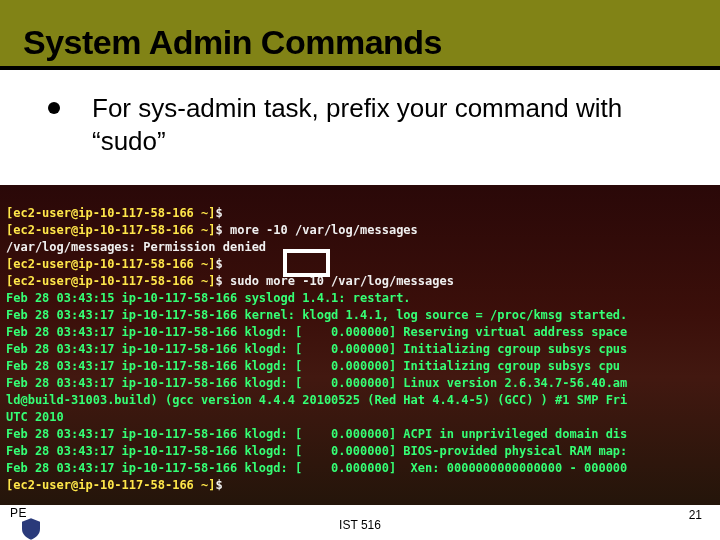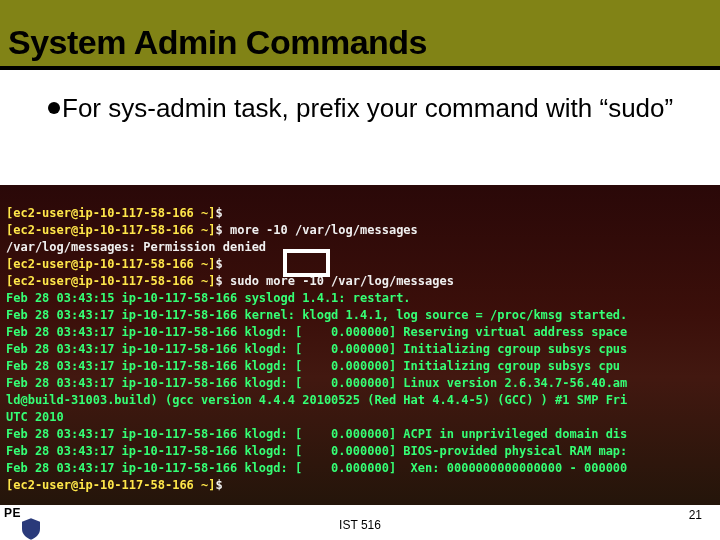--- a/index.html
+++ b/index.html
@@ -11,41 +11,41 @@
     position: relative;
     overflow: hidden;
   }
   .header-bar {
     background: #818316;
     height: 66px;
     position: relative;
   }
   .title {
     position: absolute;
-    left: 8px;
+    left: 23px;
     bottom: 4px;
     font-size: 34px;
     font-weight: bold;
     color: #000;
     letter-spacing: -0.5px;
     text-align: right;
   }
   .title-underline {
     height: 4px;
     background: #000;
     margin-left: 0;
     width: 100%;
   }
   .bullet-area {
     padding: 22px 30px 10px 48px;
   }
   .bullet-row {
     display: flex;
     align-items: flex-start;
-    gap: 2px;
+    gap: 32px;
   }
   .bullet-dot {
     width: 12px;
     height: 12px;
     background: #000;
     border-radius: 50%;
     margin-top: 10px;
     flex-shrink: 0;
   }
   .bullet-text {
@@ -83,24 +83,24 @@
   .footer {
     position: absolute;
     bottom: 6px;
     left: 0;
     width: 720px;
     font-size: 11px;
     color: #000;
   }
   .footer-left {
     position: absolute;
-    left: 4px;
+    left: 10px;
     bottom: 14px;
     font-size: 12px;
-    font-weight: bold;
+    font-weight: normal;
     letter-spacing: 0.5px;
   }
   .footer-center {
     position: absolute;
     left: 50%;
     transform: translateX(-50%);
     bottom: 2px;
     font-size: 12px;
   }
   .footer-right {

